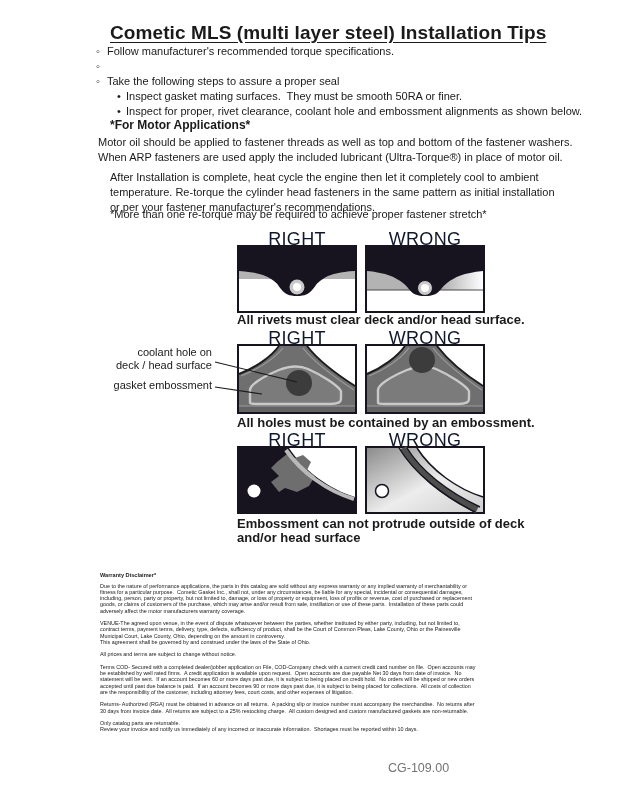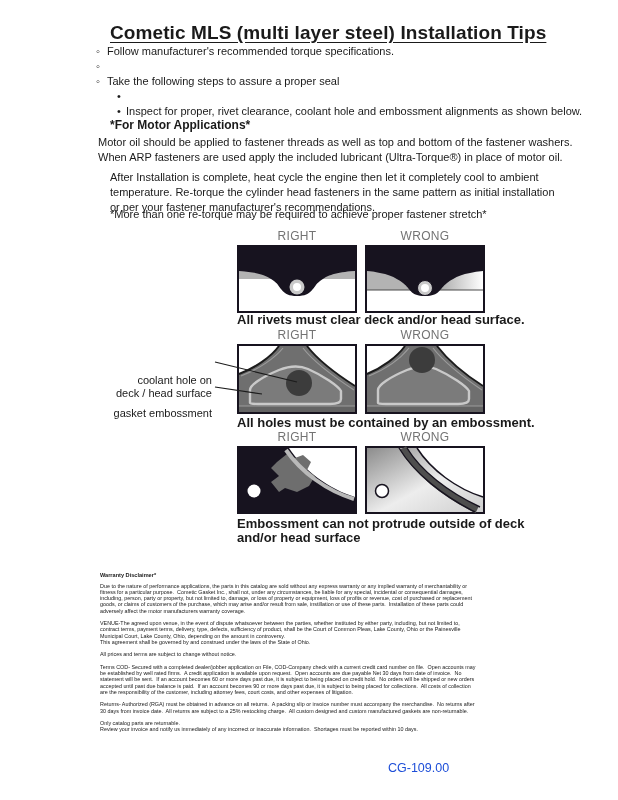--- a/index.html
+++ b/index.html
@@ -18,29 +18,29 @@
   
   .bullets{left:96px;top:44px;font-size:11px;line-height:15px;}
   .b-row{display:flex;}
   .b-row .marker{width:11px;flex:0 0 11px;text-align:left;}
   .b-row.sub{margin-left:21px;}
   .b-row.sub .marker{width:9px;flex:0 0 9px;}
   
   .diesel-heading{left:110px;top:118px;font-size:12px;font-weight:bold;}
   .body-para{font-size:11px;line-height:15px;}
   
-  .fig-label{width:120px;text-align:center;font-size:12px;color:#737373;letter-spacing:.3px;}
+  .fig-label{width:120px;text-align:center;font-size:18px;color:#0f172a;letter-spacing:.3px;}
   .fig-caption{left:237px;font-weight:bold;font-size:13px;line-height:14px;}
   .panel{display:block;}
-  .annot{width:112px;text-align:right;font-size:11px;line-height:12.5px;margin-top:28px;}
+  .annot{width:112px;text-align:right;font-size:11px;line-height:12.5px;}
   
   .disclaimer{left:100px;top:572px;width:470px;color:#1a1a1a;}
   .disclaimer h4{font-size:5.6px;margin:0 0 5px 0;font-weight:bold;}
   .disclaimer p{font-size:5.4px;line-height:6.15px;margin:0 0 6.5px 0;white-space:pre;}
-  .footer-code{left:388px;top:761px;font-size:12.5px;color:#1d4ed8;}
+  .footer-code{left:388px;top:761px;font-size:12.5px;color:#737373;}
   svg{overflow:visible;}
 </style>
 </head>
 <body>
 
 <div class="abs doc-title pre">Cometic MLS (multi layer steel) Installation Tips</div>
 
 <div class="abs bullets">
   <div class="b-row">
     <span class="marker">◦</span>
@@ -48,20 +48,21 @@
   </div>
   <div class="b-row">
     <span class="marker">◦</span>
   </div>
   <div class="b-row">
     <span class="marker">◦</span>
     <span class="pre">Take the following steps to assure a proper seal</span>
   </div>
   <div class="b-row sub">
     <span class="marker">•</span>
+    <span class="pre">Inspect gasket mating surfaces.  They must be smooth 50RA or finer.</span>
   </div>
   <div class="b-row sub">
     <span class="marker">•</span>
     <span class="pre">Inspect for proper, rivet clearance, coolant hole and embossment alignments as shown below.</span>
   </div>
 </div>
 
 <div class="abs diesel-heading pre">*For Motor Applications*</div>
 <div class="abs body-para pre" style="left:98px;top:135px;">Motor oil should be applied to fastener threads as well as top and bottom of the fastener washers.
 When ARP fasteners are used apply the included lubricant (Ultra-Torque®) in place of motor oil.</div>

